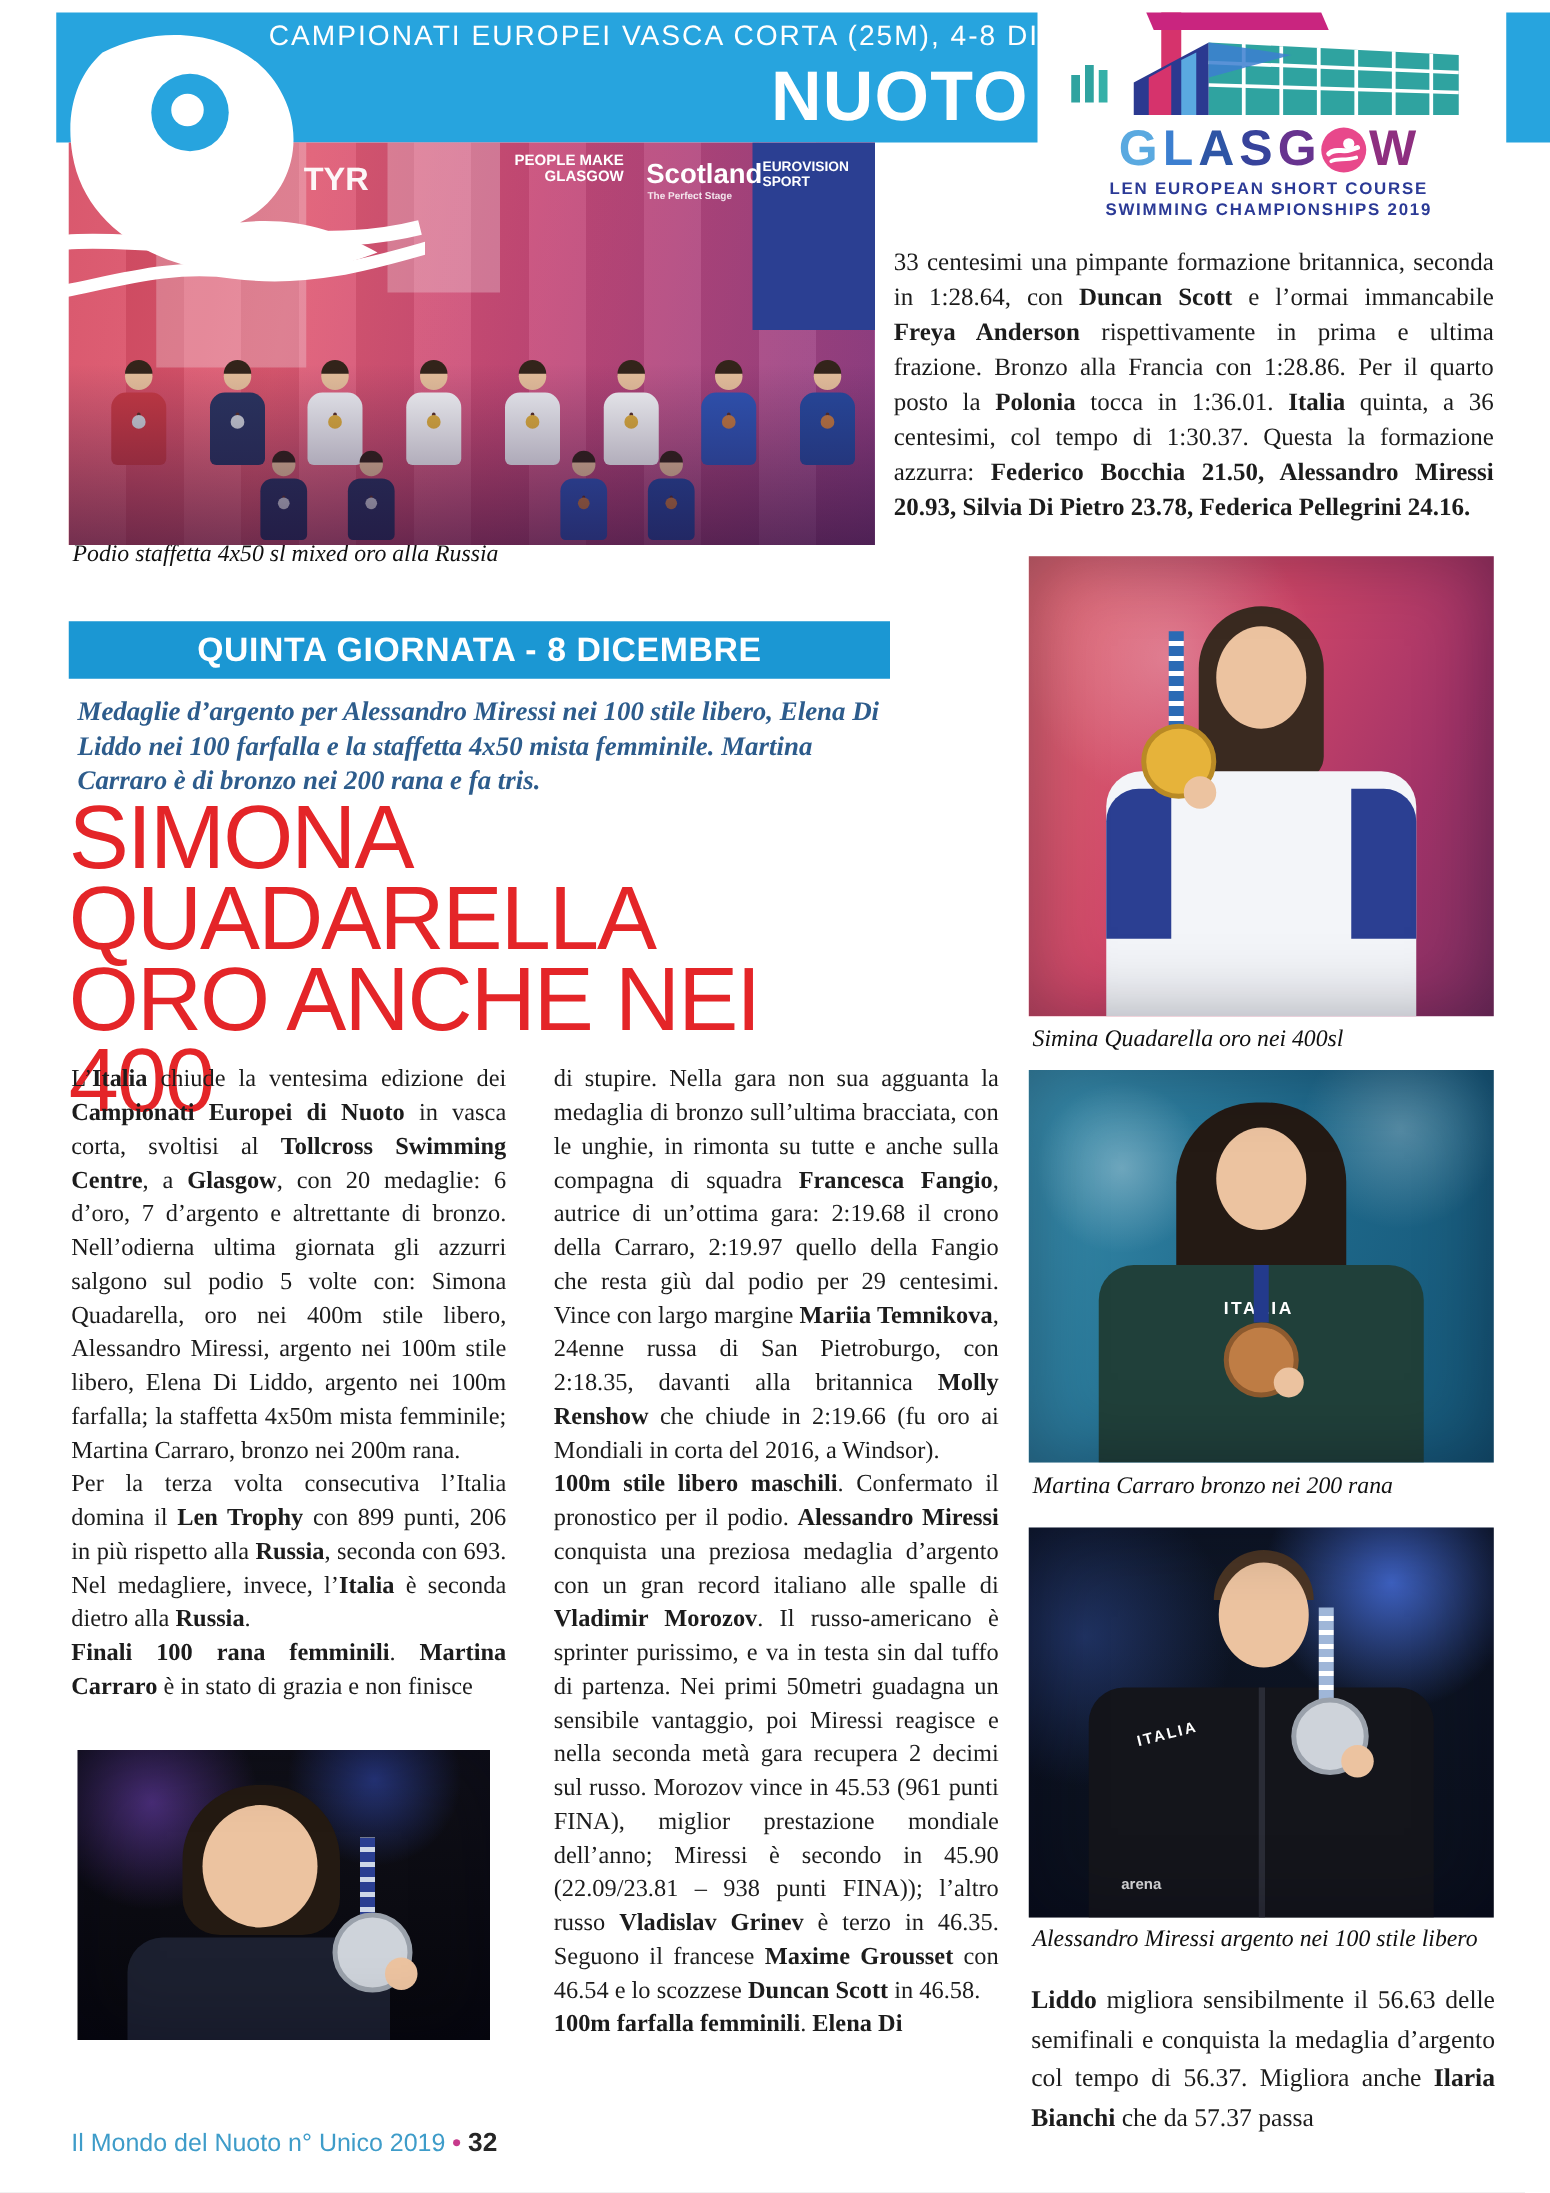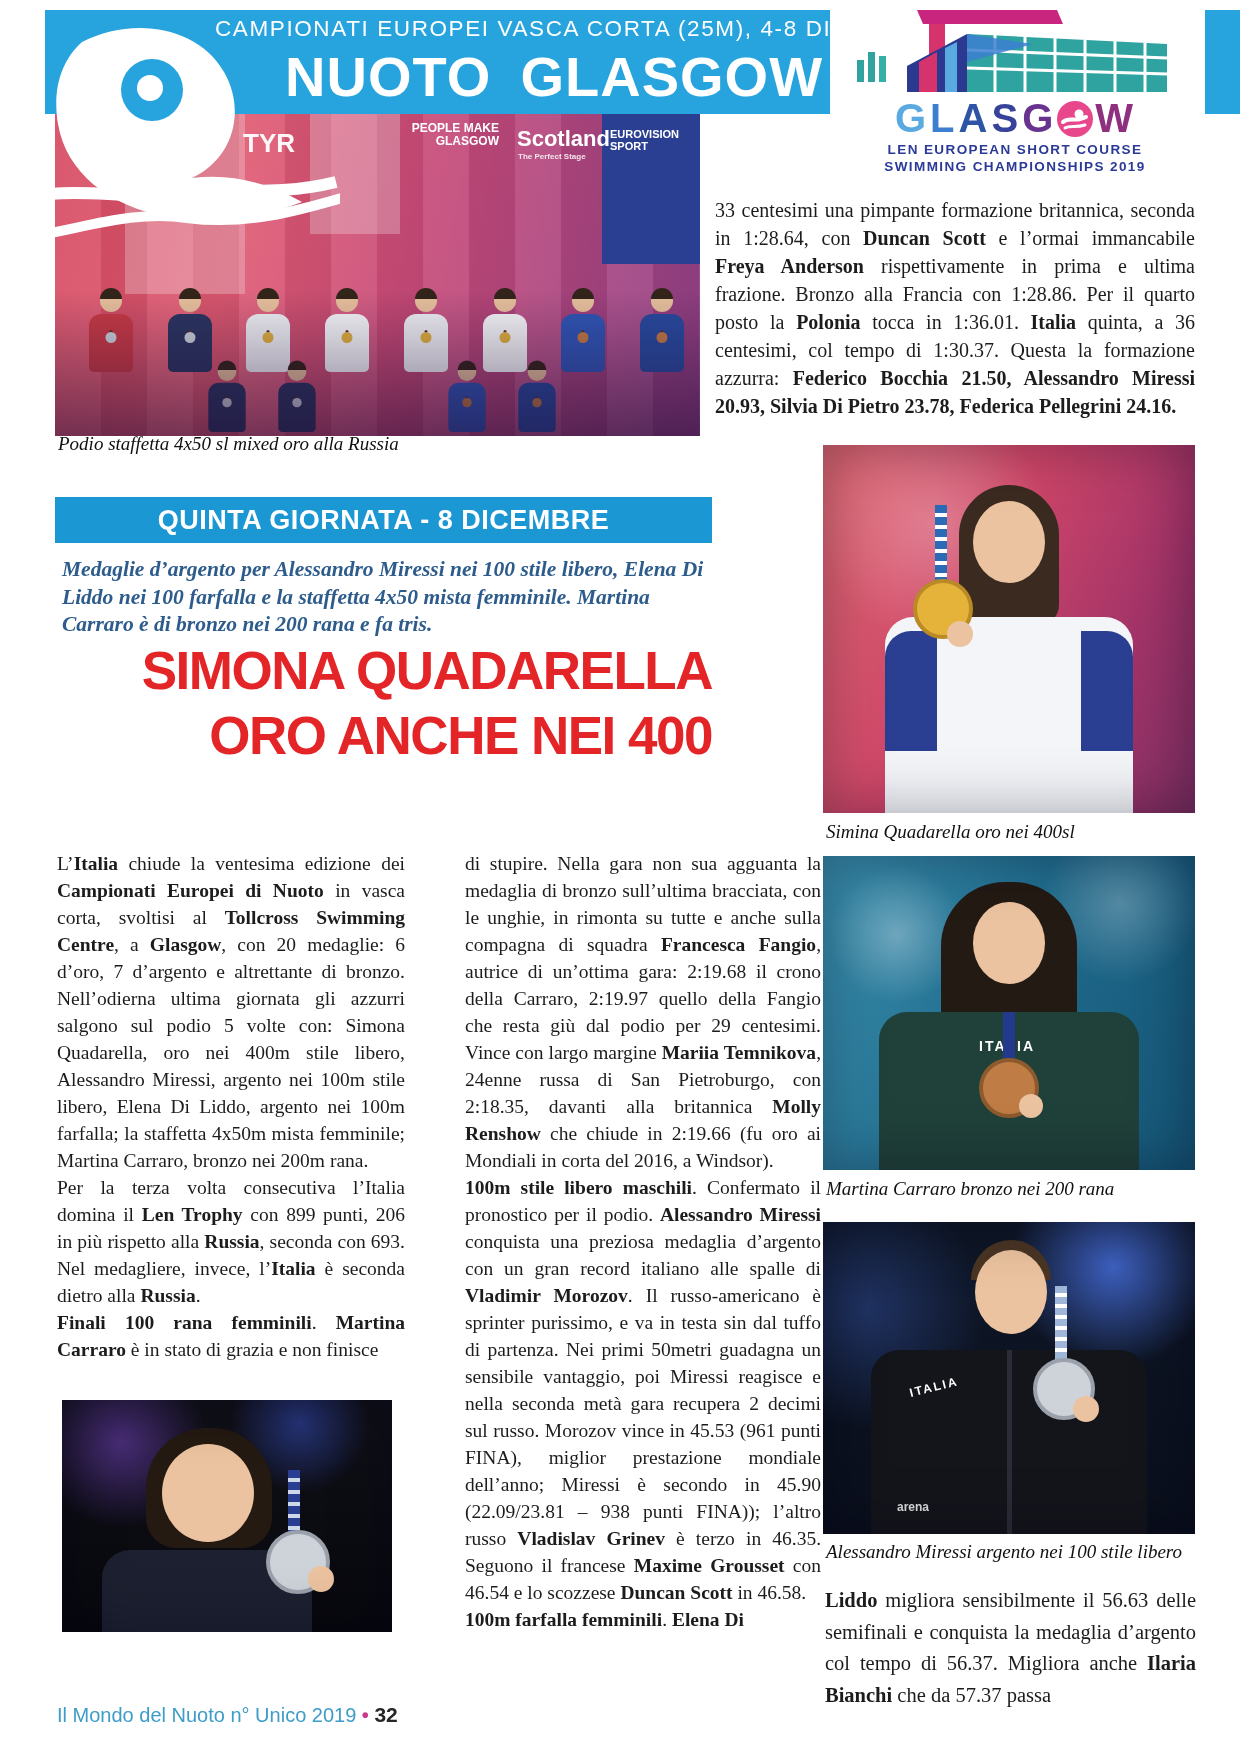--- a/index.html
+++ b/index.html
@@ -5,22 +5,22 @@
   html,body{margin:0;padding:0;background:#e8e8e8;}
   #page{position:relative;width:1240px;height:1754px;background:#ffffff;margin:0 auto;
         font-family:"Liberation Serif",serif;color:var(--body_ink,#1c1c1c);overflow:hidden;}
   .abs{position:absolute;}
 
   
   .band{left:45px;top:10px;width:785px;height:104px;background:var(--band_blue,#27a4de);}
   .band-strip{left:1205px;top:10px;width:35px;height:104px;background:var(--band_blue,#27a4de);}
   .kicker{left:215px;top:16px;width:608px;color:#fff;font-family:"Liberation Sans",sans-serif;
           font-size:22.5px;letter-spacing:1.6px;font-weight:400;text-align:right;white-space:nowrap;}
-  .bigwords{left:285px;top:44px;width:538px;display:flex;justify-content:space-between;align-items:flex-end;
-            color:#fff;font-family:"Liberation Sans",sans-serif;font-weight:800;font-size:56px;letter-spacing:1px;}
+  .bigwords{left:285px;top:44px;width:538px;display:flex;align-items:flex-end;
+            color:#fff;font-family:"Liberation Sans",sans-serif;font-weight:800;font-size:56px;letter-spacing:1px;flex-direction:column;}
   .wavelogo{left:0;top:12px;width:340px;height:235px;z-index:6;}
 
   
   .glogo{left:835px;top:4px;width:360px;text-align:center;z-index:3;}
   .glogo-word{font-family:"Liberation Sans",sans-serif;font-weight:800;font-size:40px;letter-spacing:2px;
               display:flex;justify-content:center;align-items:center;gap:2px;margin-top:-4px;}
   .gswim{display:inline-flex;width:36px;height:36px;border-radius:50%;background:#e8488b;
          align-items:center;justify-content:center;}
   .glogo-sub{font-family:"Liberation Sans",sans-serif;font-weight:700;color:var(--logo_navy,#2b3a96);
              font-size:13.5px;letter-spacing:1.4px;line-height:17px;}
@@ -64,27 +64,27 @@
 
   
   .top-caption{left:58px;top:432px;width:600px;}
   .intro{left:715px;top:196px;width:480px;font-size:20px;line-height:28px;text-align:justify;hyphens:auto;}
 
   .daybanner{left:55px;top:497px;width:657px;height:46px;background:var(--banner_blue,#1b97d3);
      color:#fff;font-family:"Liberation Sans",sans-serif;font-weight:800;font-size:27px;
      letter-spacing:.5px;text-align:center;line-height:46px;}
   .standfirst{left:62px;top:556px;width:645px;font-weight:700;font-style:italic;
      font-size:21.5px;line-height:27.5px;color:var(--standfirst_blue,#2d5c8c);}
-  .headline{left:55px;top:638px;width:657px;text-align:right;color:var(--headline_red,#e42528);
-     font-family:"Liberation Sans",sans-serif;font-weight:700;font-size:53px;line-height:65px;letter-spacing:-1.5px;}
+  .headline{left:55px;top:638px;width:657px;text-align:left;color:var(--headline_red,#e42528);
+     font-family:"Liberation Sans",sans-serif;font-weight:400;font-size:72px;line-height:65px;letter-spacing:-1.5px;}
 
   .bodycol{font-size:19.5px;line-height:27px;text-align:justify;hyphens:auto;}
   .bodycol p{margin:0;}
   .col1{left:57px;top:850px;width:348px;}
-  .col2{left:443px;top:850px;width:356px;margin-left:22px;}
+  .col2{left:443px;top:850px;width:356px;}
 
   .elena{left:62px;top:1400px;width:330px;height:232px;
      background:radial-gradient(circle at 18% 18%,rgba(120,70,200,.55),transparent 26%),
                 radial-gradient(circle at 72% 10%,rgba(60,90,220,.5),transparent 22%),
                 radial-gradient(circle at 45% 30%,rgba(255,255,255,.14),transparent 18%),
                 linear-gradient(#101018,#07070d);}
   .elena-caption{left:62px;top:1640px;width:340px;}
 
   .rail-photo{left:823px;width:372px;}
   .q-photo{top:445px;height:368px;

